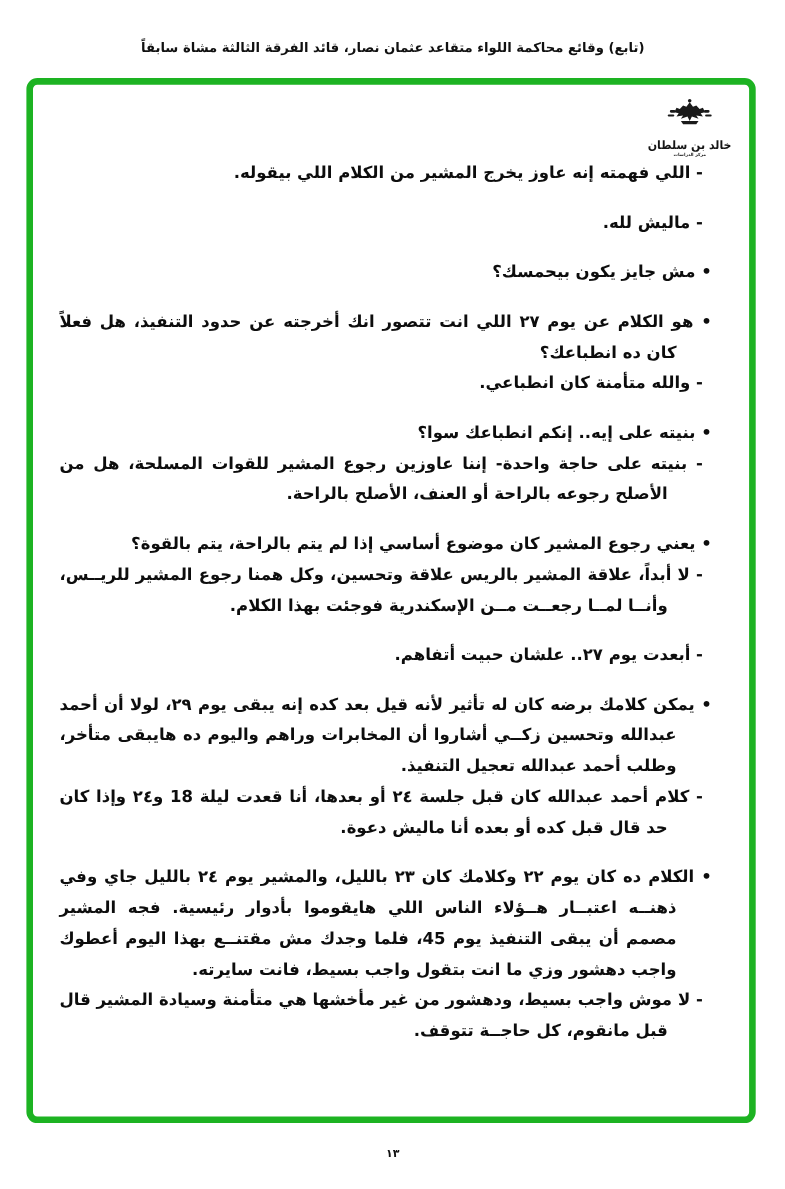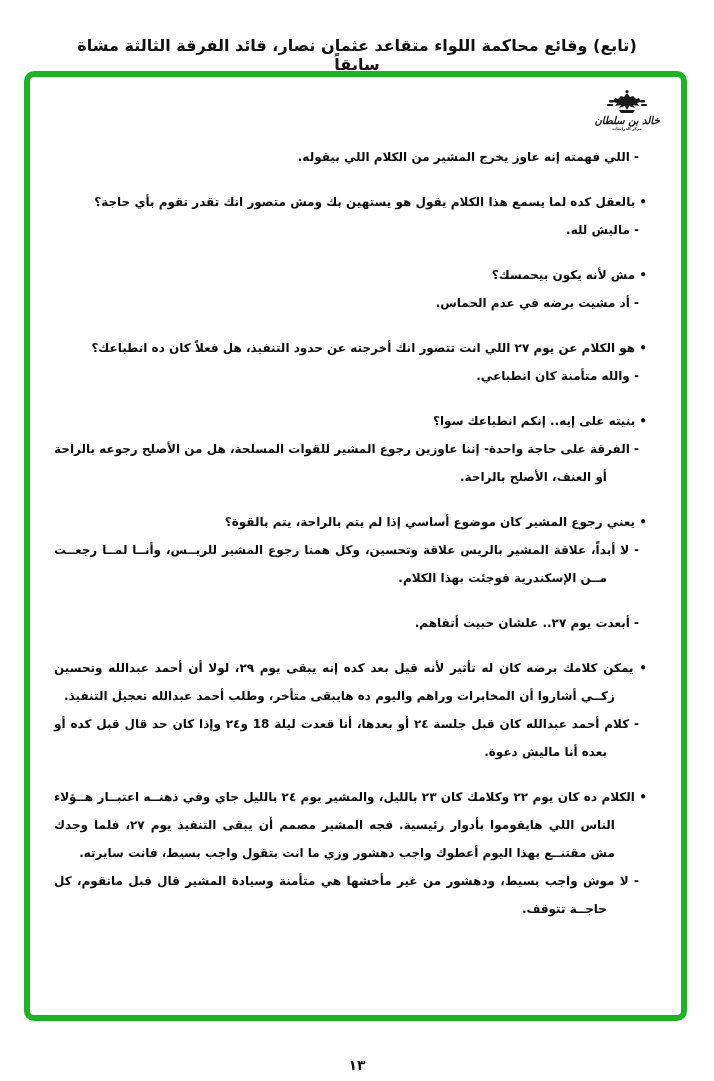--- a/index.html
+++ b/index.html
@@ -16,21 +16,21 @@
     overflow: hidden;
   }
   .header {
     position: absolute;
     top: 36px;
     left: 60px;
     right: 60px;
     text-align: center;
     direction: rtl;
     font-weight: bold;
-    font-size: 16px;
+    font-size: 12px;
     color: #111;
     letter-spacing: 0;
   }
   .frame {
     position: absolute;
     left: 24px;
     top: 71px;
     width: 663px;
     height: 950px;
     border: 6px solid #1db322;
@@ -50,69 +50,68 @@
     line-height: 1;
   }
   .stamp .crest {
     display: block;
     margin: 0 auto;
   }
   .stamp .stamp-text {
     display: block;
     font-weight: bold;
     font-size: 10px;
-    margin-top: 1px;
+    margin-top: 13px;
     transform: scaleY(1.05);
     white-space: nowrap;
-    font-style: italic;
   }
   .stamp .stamp-sub {
     display: block;
     font-size: 4px;
     font-weight: bold;
     margin-top: 1px;
     color: #222;
   }
   .transcript {
     position: absolute;
     top: 66px;
     right: 20px;
     left: 24px;
     direction: rtl;
   }
   .group {
     margin-bottom: 17px;
   }
   .item {
     font-weight: bold;
-    font-size: 12px;
+    font-size: 15px;
     line-height: 28px;
     color: #0d0d0d;
     text-align: justify;
     text-justify: inter-word;
   }
   .item.bullet {
     padding-right: 46px;
     text-indent: -32px;
   }
   .item.dash {
     padding-right: 54px;
     text-indent: -32px;
   }
   .item .marker {
     display: inline;
   }
   .footer {
     position: absolute;
-    bottom: 8px;
+    bottom: 26px;
     left: 0;
     right: 0;
     text-align: center;
     font-weight: bold;
-    font-size: 14px;
+    font-size: 10px;
     color: #111;
   }
 </style>
 </head>
 <body>
 
 <div class="canvas">
 
   <div class="header">(تابع) وقائع محاكمة اللواء متقاعد عثمان نصار، قائد الفرقة الثالثة مشاة سابقاً</div>
 
@@ -132,48 +131,46 @@
       </svg>
       <span class="stamp-text">خالد بن سلطان</span>
       <span class="stamp-sub">مركز الدراسات</span>
     </div>
 
     <div class="transcript">
         <div class="group">
           <div class="item dash"><span class="marker">- </span><span>اللي فهمته إنه عاوز يخرج المشير من الكلام اللي بيقوله.</span></div>
         </div>
         <div class="group">
-          <div class="item bullet"><span class="marker">• </span><span>بالعقل كده لما يسمع هذا الكلام يقول هو يستهين بك ومش متصور انك تقدر تقوم بأي حاجة؟</span></div>
           <div class="item dash"><span class="marker">- </span><span>ماليش لله.</span></div>
         </div>
         <div class="group">
-          <div class="item bullet"><span class="marker">• </span><span>مش لأنه يكون بيحمسك؟</span></div>
-          <div class="item dash"><span class="marker">- </span><span>أد مشيت برضه في عدم الحماس.</span></div>
+          <div class="item bullet"><span class="marker">• </span><span>مش جايز يكون بيحمسك؟</span></div>
         </div>
         <div class="group">
           <div class="item bullet"><span class="marker">• </span><span>هو الكلام عن يوم ٢٧ اللي انت تتصور انك أخرجته عن حدود التنفيذ، هل فعلاً كان ده انطباعك؟</span></div>
           <div class="item dash"><span class="marker">- </span><span>والله متأمنة كان انطباعي.</span></div>
         </div>
         <div class="group">
           <div class="item bullet"><span class="marker">• </span><span>بنيته على إيه.. إنكم انطباعك سوا؟</span></div>
-          <div class="item dash"><span class="marker">- </span><span>الفرقة على حاجة واحدة- إننا عاوزين رجوع المشير للقوات المسلحة، هل من الأصلح رجوعه بالراحة أو العنف، الأصلح بالراحة.</span></div>
+          <div class="item dash"><span class="marker">- </span><span>بنيته على حاجة واحدة- إننا عاوزين رجوع المشير للقوات المسلحة، هل من الأصلح رجوعه بالراحة أو العنف، الأصلح بالراحة.</span></div>
         </div>
         <div class="group">
           <div class="item bullet"><span class="marker">• </span><span>يعني رجوع المشير كان موضوع أساسي إذا لم يتم بالراحة، يتم بالقوة؟</span></div>
           <div class="item dash"><span class="marker">- </span><span>لا أبداً، علاقة المشير بالريس علاقة وتحسين، وكل همنا رجوع المشير للريــس، وأنــا لمــا رجعــت مــن الإسكندرية فوجئت بهذا الكلام.</span></div>
         </div>
         <div class="group">
           <div class="item dash"><span class="marker">- </span><span>أبعدت يوم ٢٧.. علشان حبيت أتفاهم.</span></div>
         </div>
         <div class="group">
           <div class="item bullet"><span class="marker">• </span><span>يمكن كلامك برضه كان له تأثير لأنه قيل بعد كده إنه يبقى يوم ٢٩، لولا أن أحمد عبدالله وتحسين زكــي أشاروا أن المخابرات وراهم واليوم ده هايبقى متأخر، وطلب أحمد عبدالله تعجيل التنفيذ.</span></div>
           <div class="item dash"><span class="marker">- </span><span>كلام أحمد عبدالله كان قبل جلسة ٢٤ أو بعدها، أنا قعدت ليلة 18 و٢٤ وإذا كان حد قال قبل كده أو بعده أنا ماليش دعوة.</span></div>
         </div>
         <div class="group">
-          <div class="item bullet"><span class="marker">• </span><span>الكلام ده كان يوم ٢٢ وكلامك كان ٢٣ بالليل، والمشير يوم ٢٤ بالليل جاي وفي ذهنــه اعتبــار هــؤلاء الناس اللي هايقوموا بأدوار رئيسية. فجه المشير مصمم أن يبقى التنفيذ يوم ٢٧، فلما وجدك مش مقتنــع بهذا اليوم أعطوك واجب دهشور وزي ما انت بتقول واجب بسيط، فانت سايرته.</span></div>
+          <div class="item bullet"><span class="marker">• </span><span>الكلام ده كان يوم ٢٢ وكلامك كان ٢٣ بالليل، والمشير يوم ٢٤ بالليل جاي وفي ذهنــه اعتبــار هــؤلاء الناس اللي هايقوموا بأدوار رئيسية. فجه المشير مصمم أن يبقى التنفيذ يوم 45، فلما وجدك مش مقتنــع بهذا اليوم أعطوك واجب دهشور وزي ما انت بتقول واجب بسيط، فانت سايرته.</span></div>
           <div class="item dash"><span class="marker">- </span><span>لا موش واجب بسيط، ودهشور من غير مأخشها هي متأمنة وسيادة المشير قال قبل مانقوم، كل حاجــة تتوقف.</span></div>
         </div>
       </div>
 
   </div>
 
   <div class="footer">١٣</div>
 
 </div>
 

